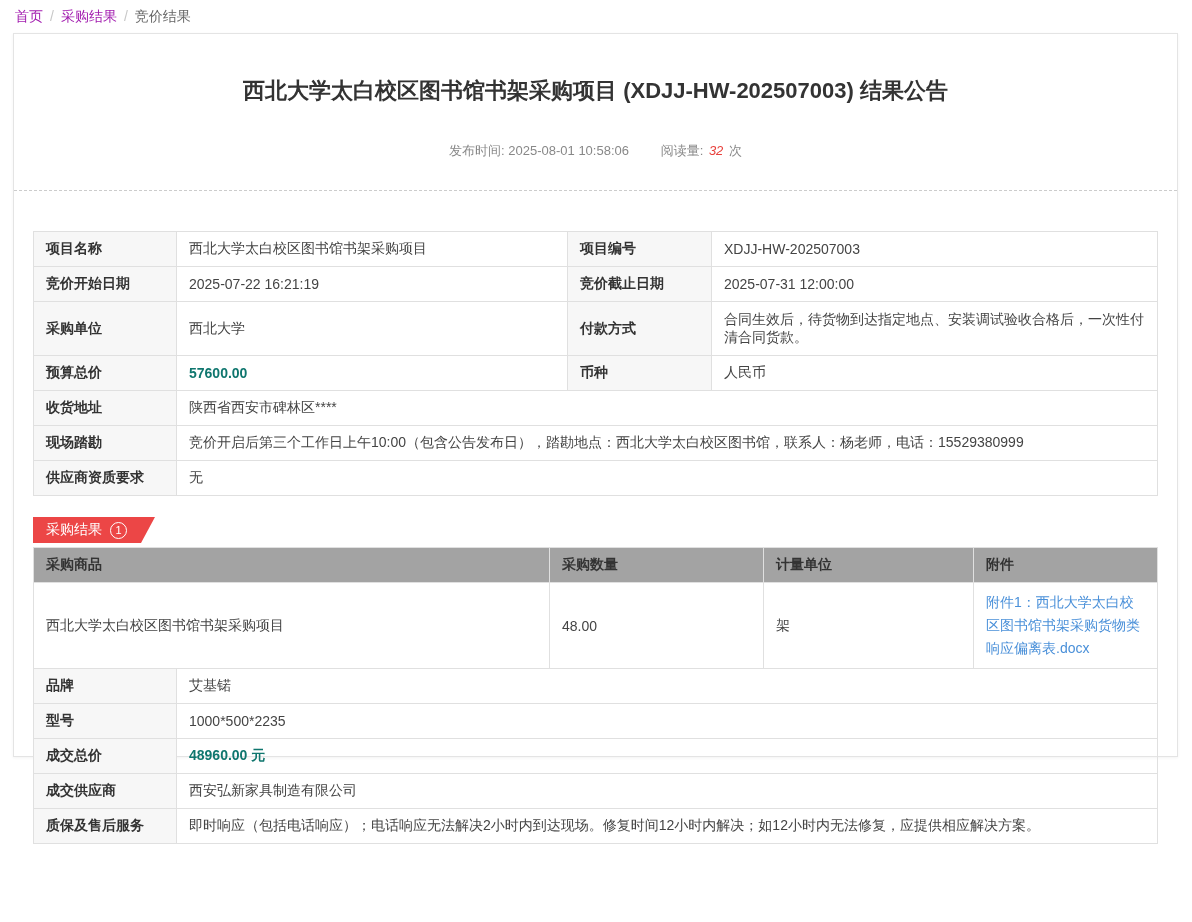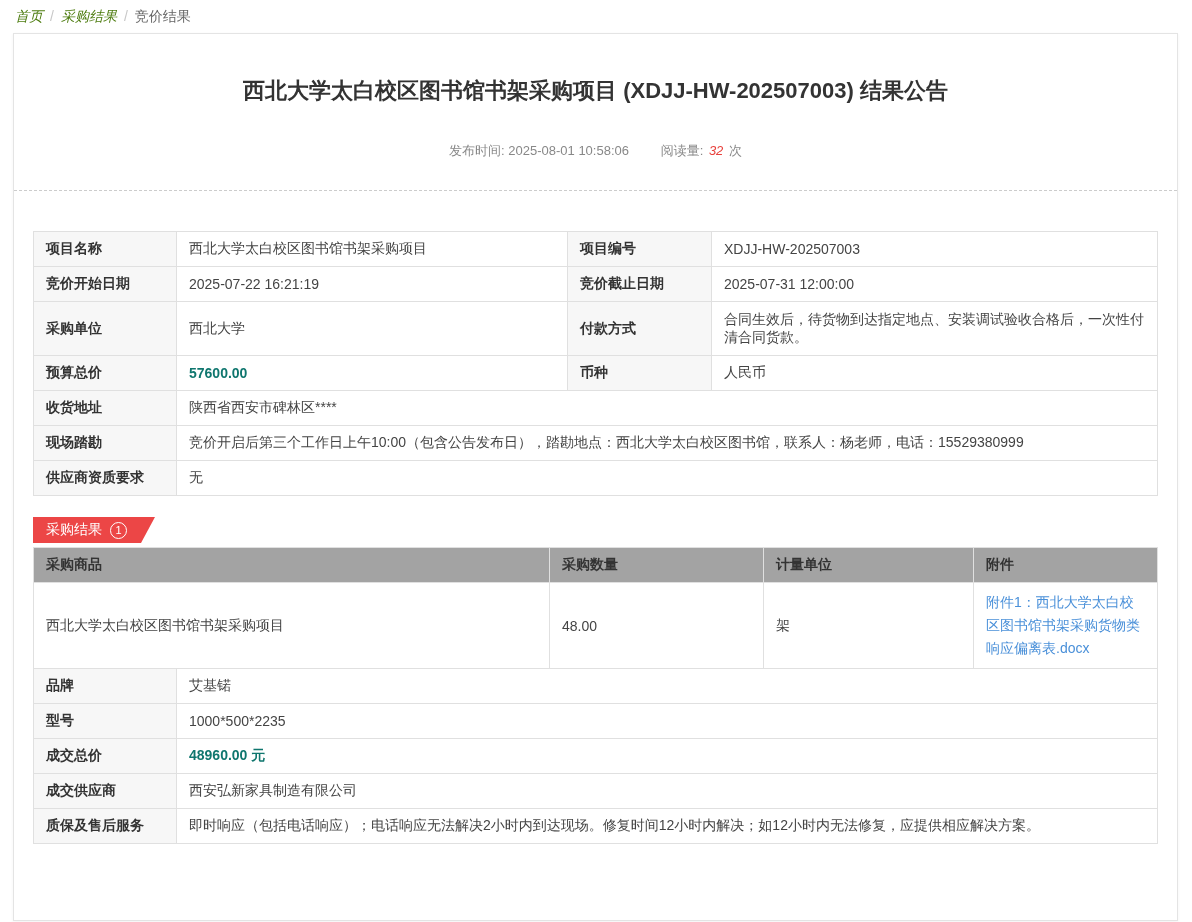--- a/index.html
+++ b/index.html
@@ -7,30 +7,30 @@
     width: 1192px; height: 922px; overflow: hidden;
     background: #ffffff;
     font-family: "Liberation Sans", "DejaVu Sans", sans-serif;
     color: #333;
   }
   
   .breadcrumb {
     padding: 8px 0 7px 15px;
     font-size: 14px;
   }
-  .breadcrumb a { color: #4d7c0f; text-decoration: none; cursor: pointer; font-style: italic; }
+  .breadcrumb a { color: #a21caf; text-decoration: none; cursor: pointer; }
   .breadcrumb .sep { color: #c8c8c8; margin: 0 7px; }
   .breadcrumb .current { color: #666; }
   
   .card {
     margin: 0 14px 0 13px;
     background: #fff;
     border: 1px solid #e4e4e4;
     box-shadow: 0 1px 3px rgba(0,0,0,0.05);
-    height: 888px;
+    height: 724px;
     padding: 0 19px;
   }
   .page-title {
     margin-top: 42px;
     text-align: center;
     font-size: 22px;
     font-weight: bold;
     color: #333;
   }
   .meta {

